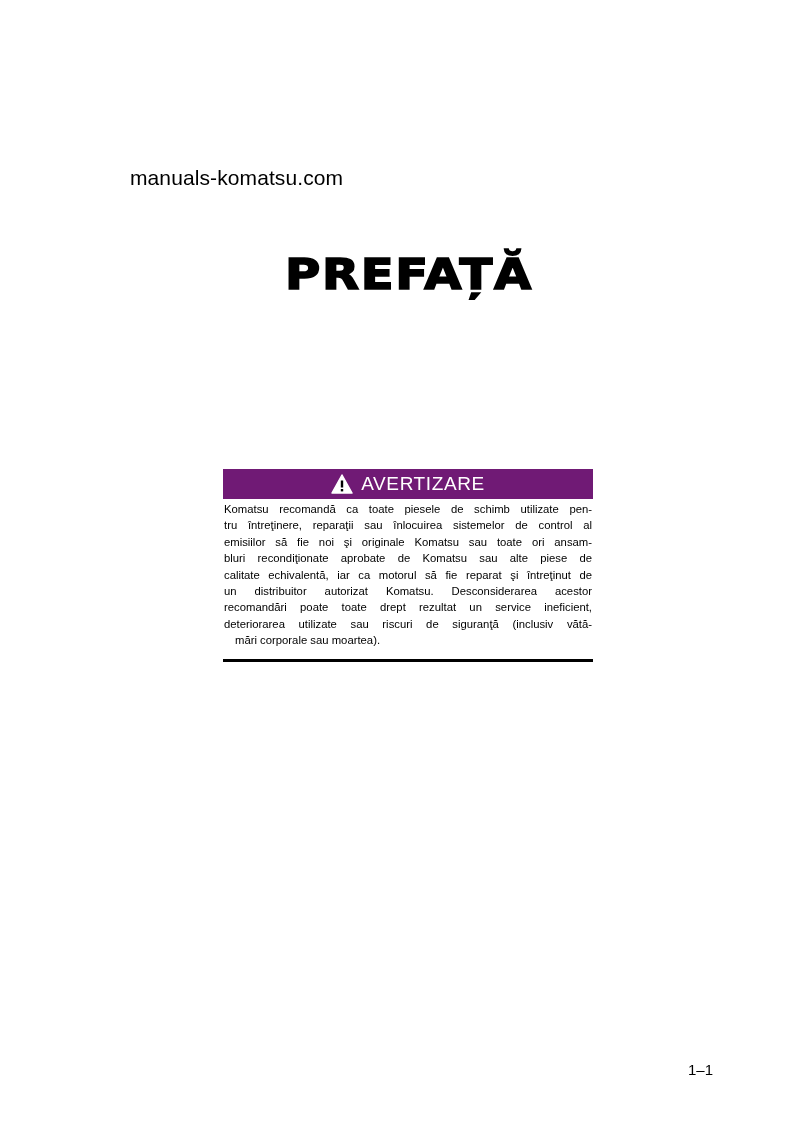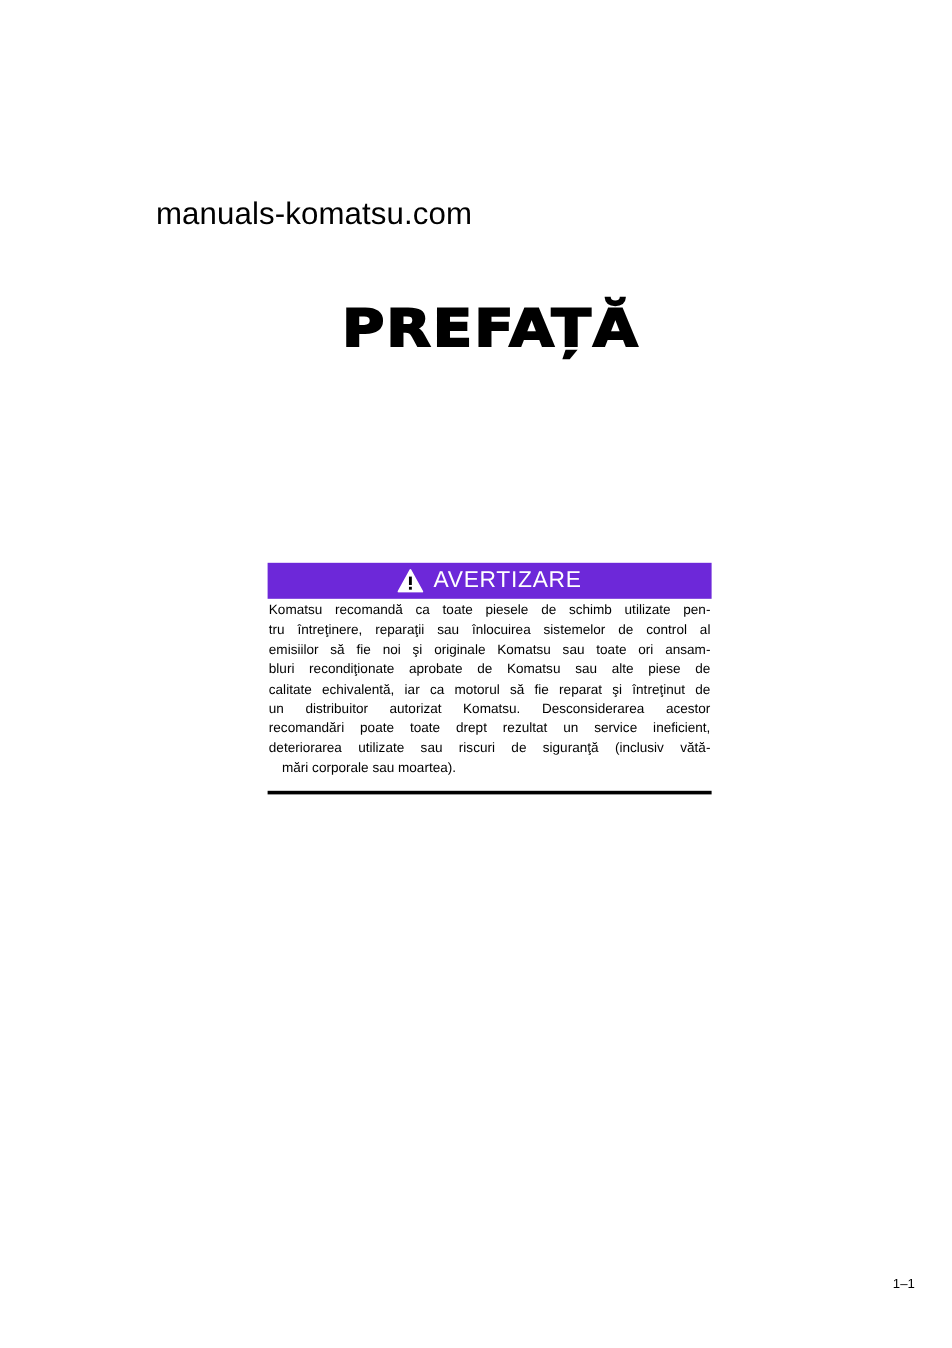--- a/index.html
+++ b/index.html
@@ -12,21 +12,21 @@
       height: 1123px;
       position: relative;
       overflow: hidden;
       font-family: "Liberation Sans", "DejaVu Sans", sans-serif;
       color: #000000;
     }
     .site-url {
       position: absolute;
       left: 130px;
       top: 165px;
-      font-size: 26px;
+      font-size: 21px;
       line-height: 26px;
       letter-spacing: 0.1px;
       color: #000;
     }
     .page-title {
       position: absolute;
       left: 0;
       width: 818px;
       top: 246px;
       text-align: center;
@@ -40,21 +40,21 @@
       transform: scaleX(1.12);
       transform-origin: 409px 0;
     }
     .warning-box {
       position: absolute;
       left: 223px;
       top: 469px;
       width: 370px;
     }
     .warning-header {
-      background: #6d28d9;
+      background: #701a75;
       color: #fff;
       height: 30px;
       display: flex;
       align-items: center;
       justify-content: center;
       gap: 8px;
     }
     .warning-icon {
       width: 22px;
       height: 20px;
@@ -74,23 +74,23 @@
       color: #000;
       hyphens: manual;
     }
     .warning-rule {
       margin-top: 10px;
       height: 3px;
       background: #000;
     }
     .page-number {
       position: absolute;
-      left: 744px;
+      left: 688px;
       top: 1063px;
-      font-size: 11px;
+      font-size: 15px;
       line-height: 14px;
       color: #000;
     }
   </style>
 </head>
 <body>
 
 <div class="site-url">manuals-komatsu.com</div>
 
 <div class="page-title">PREFAȚĂ</div>

